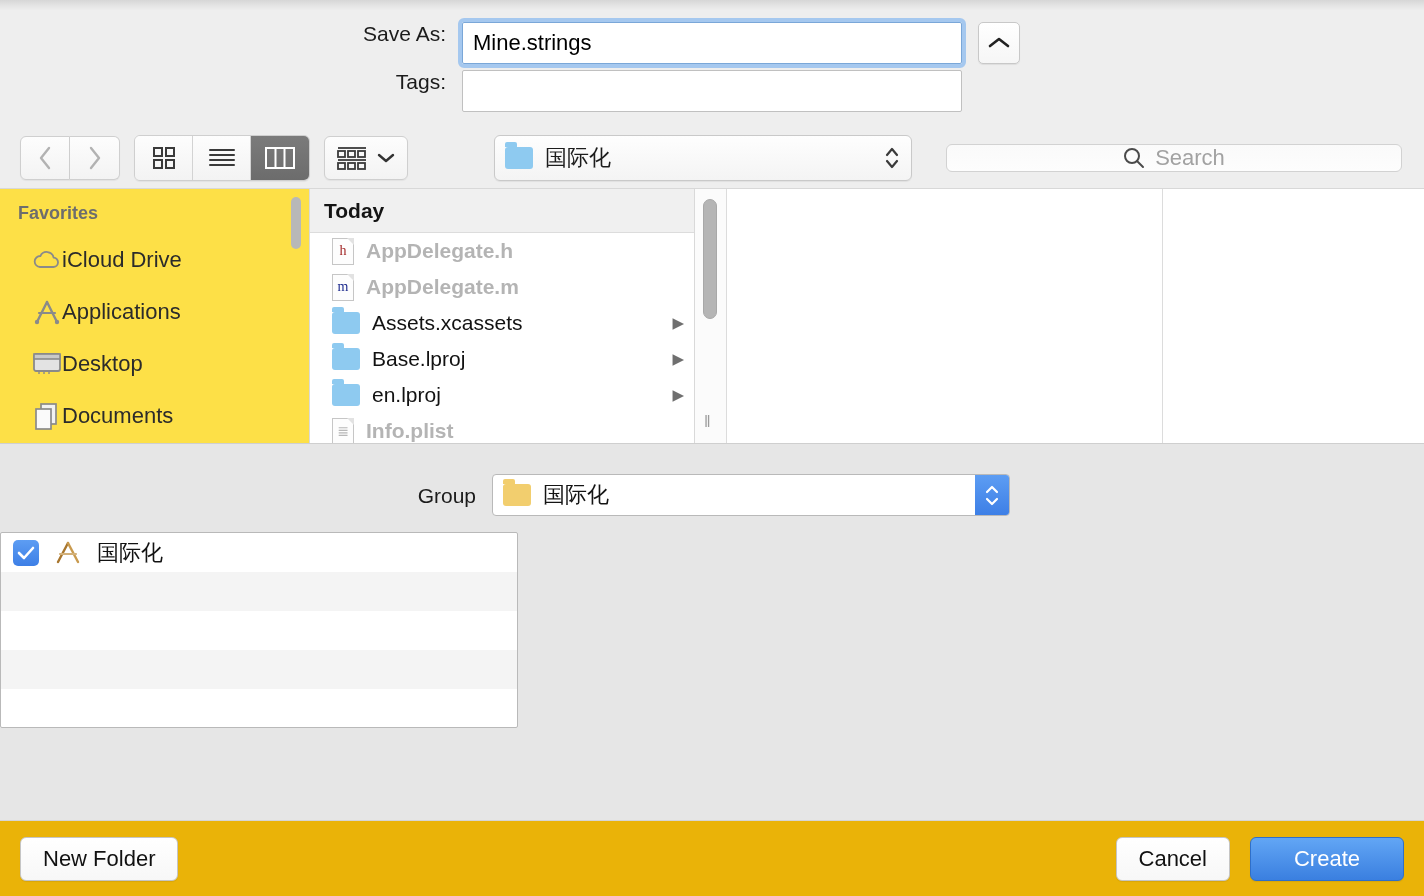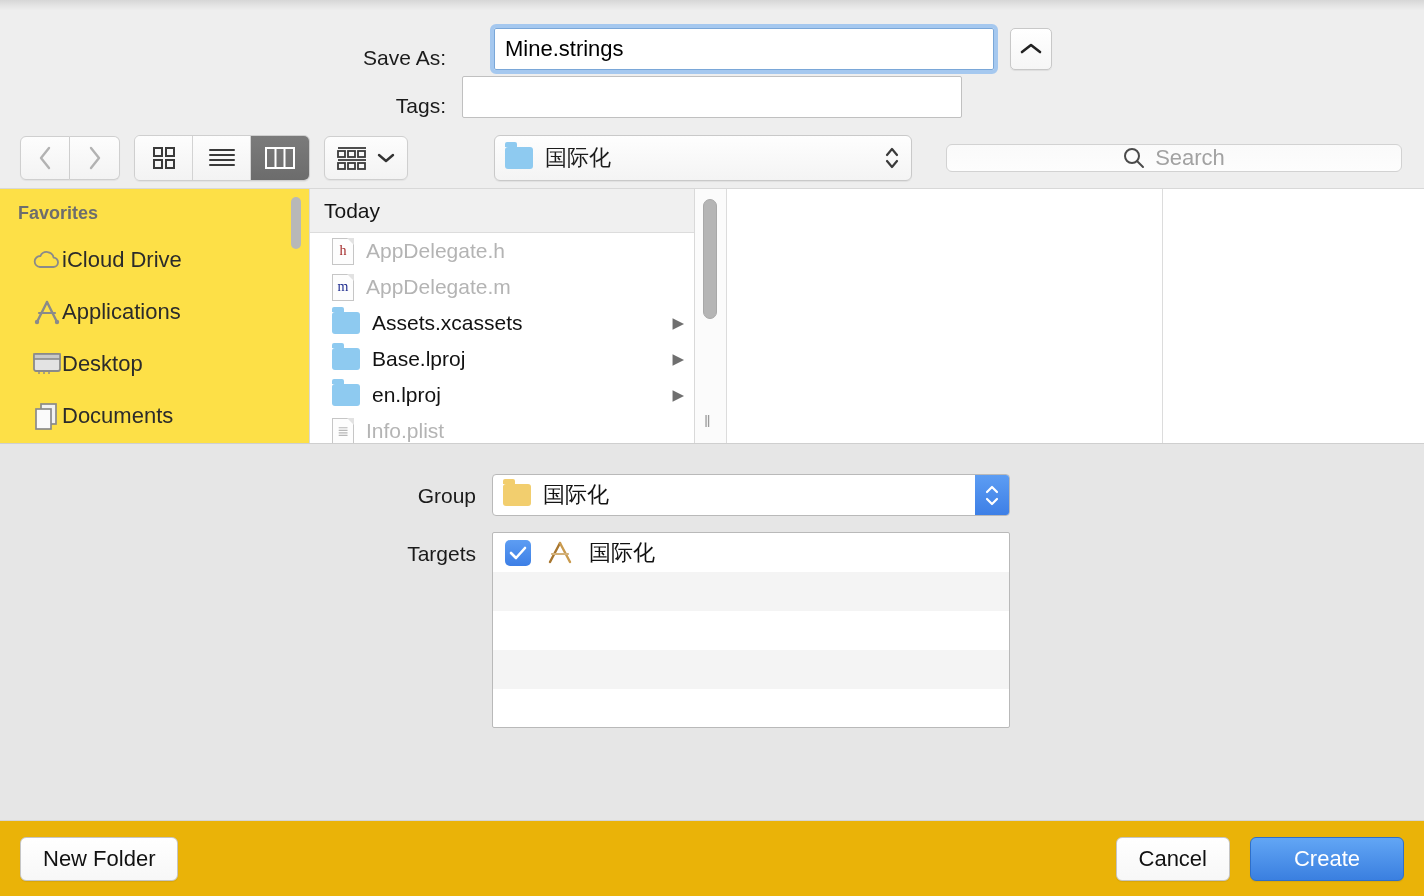--- a/index.html
+++ b/index.html
@@ -16,35 +16,34 @@
     display: flex; flex-direction: column;
   }
   .titlebar-edge {
     height: 10px;
     background: linear-gradient(to bottom, #d6d6d6 0%, #e4e4e4 55%, #ededed 100%);
     flex: none;
   }
 
   
   .fields { flex: none; padding: 12px 0 10px 0; background: #eeeeee; }
-  .field-row { display: flex; align-items: flex-end; height: 48px; }
+  .field-row { display: flex; align-items: flex-start; height: 48px; }
   .field-label {
     width: 462px; text-align: right; padding-right: 16px;
     font-size: 21px; color: #1b1b1b;
   }
   .textfield {
     height: 42px; width: 500px; background: #ffffff;
     border: 1px solid #c0c0c0; border-radius: 2px;
     display: flex; align-items: center; padding: 0 10px;
     font-size: 22px; color: #000;
   }
   .textfield.focused {
     outline: 4px solid #a5c8ef;
     border-color: #7aa7d8;
-    margin-left: 32px;
   }
   .chevron-btn {
     width: 42px; height: 42px; margin-left: 16px;
     background: linear-gradient(to bottom,#ffffff,#f6f6f6);
     border: 1px solid #c8c8c8; border-radius: 5px;
     display: flex; align-items: center; justify-content: center;
     box-shadow: 0 1px 1px rgba(0,0,0,.07);
   }
 
   
@@ -117,28 +116,28 @@
     position: absolute; right: 8px; top: 8px; width: 10px; height: 52px;
     background: #b8b8b8; border-radius: 5px;
   }
   .filecol {
     width: 385px; background: #ffffff; position: relative;
     border-right: 1px solid #d9d9d9;
   }
   .col-header {
     height: 44px; background: #f0f0f0; border-bottom: 1px solid #dcdcdc;
     display: flex; align-items: center; padding-left: 14px;
-    font-size: 21px; color: #141414; font-weight: normal;
+    font-size: 21px; color: #141414; font-weight: bold;
   }
   .file-row {
     display: flex; align-items: center; gap: 12px;
     height: 36px; padding: 0 10px 0 22px; font-size: 21px; color: #121212;
   }
   .file-row .nm { flex: 1; }
-  .file-row.dim .nm { color: #b4b4b4; }
+  .file-row.dim .nm { color: #b4b4b4; font-weight: bold; }
   .file-col-scroll {
     width: 32px; background: #fbfbfb; position: relative;
     border-right: 1px solid #dcdcdc;
   }
   .fc-thumb {
     position: absolute; left: 8px; top: 10px; width: 14px; height: 120px;
     background: #b5b5b5; border-radius: 7px; border: 1px solid #a8a8a8;
   }
   .fc-grip { position: absolute; left: 9px; bottom: 12px; font-size: 16px; color: #9b9b9b; letter-spacing: 1px; }
   .emptycol { background: #ffffff; border-right: 1px solid #dcdcdc; }
@@ -427,21 +426,20 @@
             <path d="M3 7 L8 2 L13 7" fill="none" stroke="#ffffff" stroke-width="2.2" stroke-linecap="round" stroke-linejoin="round"></path>
           </svg>
           <svg width="16" height="9" viewBox="0 0 16 9">
             <path d="M3 2 L8 7 L13 2" fill="none" stroke="#ffffff" stroke-width="2.2" stroke-linecap="round" stroke-linejoin="round"></path>
           </svg>
         </span>
       </div>
     </div>
 
     <div class="acc-row" style="margin-top:16px">
-      <div class="acc-label">Targets</div>
       <div class="targets-box">
         <div class="target-row">
           <span class="checkbox">
             <svg width="18" height="14" viewBox="0 0 18 14">
               <path d="M2 7 L7 12 L16 2" fill="none" stroke="#ffffff" stroke-width="2.6" stroke-linecap="round" stroke-linejoin="round"></path>
             </svg>
           </span>
           <svg width="30" height="26" viewBox="0 0 30 26">
             <path d="M15 3 L5 22" stroke="#a8762e" stroke-width="2.4" stroke-linecap="round" fill="none"></path>
             <path d="M15 3 L25 22" stroke="#c99a4e" stroke-width="2.4" stroke-linecap="round" fill="none"></path>

